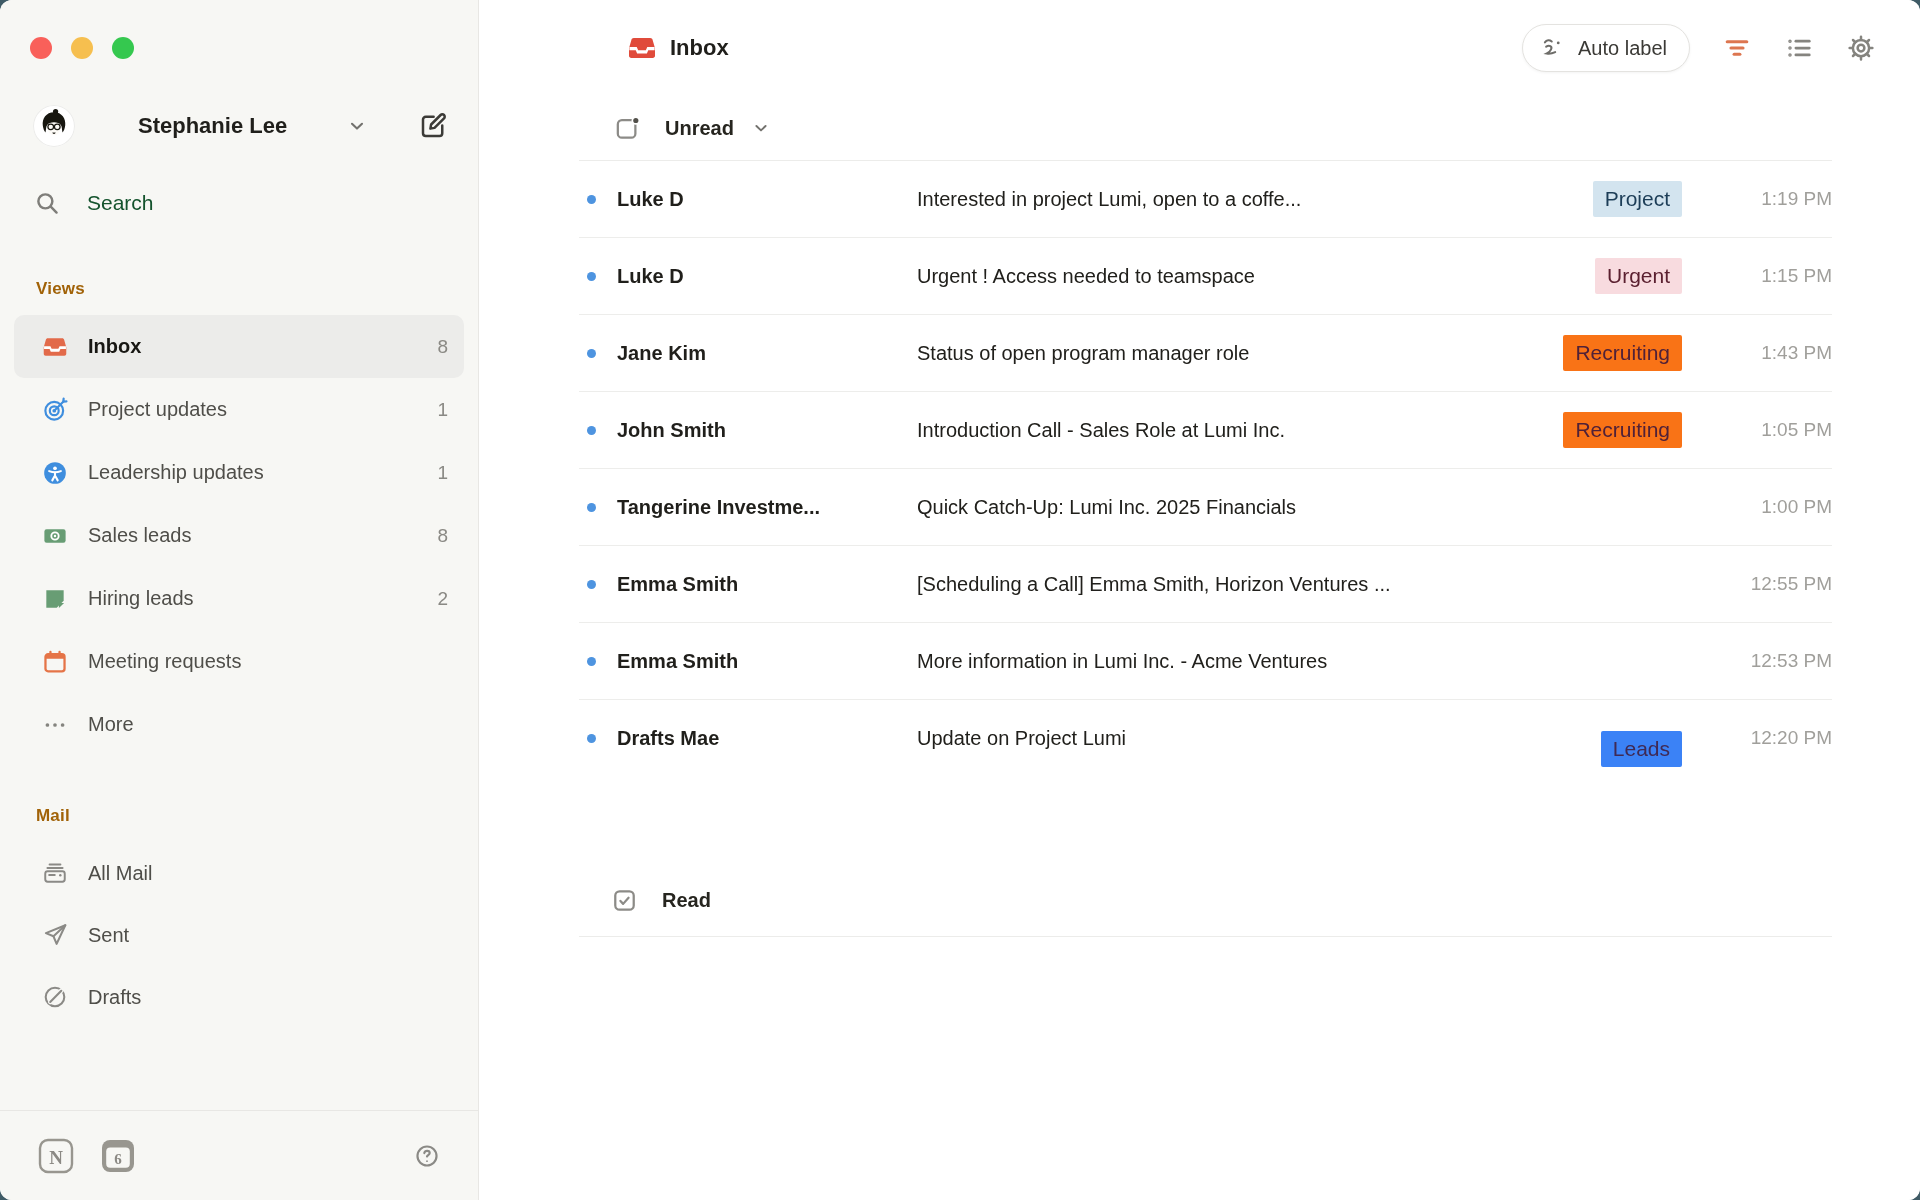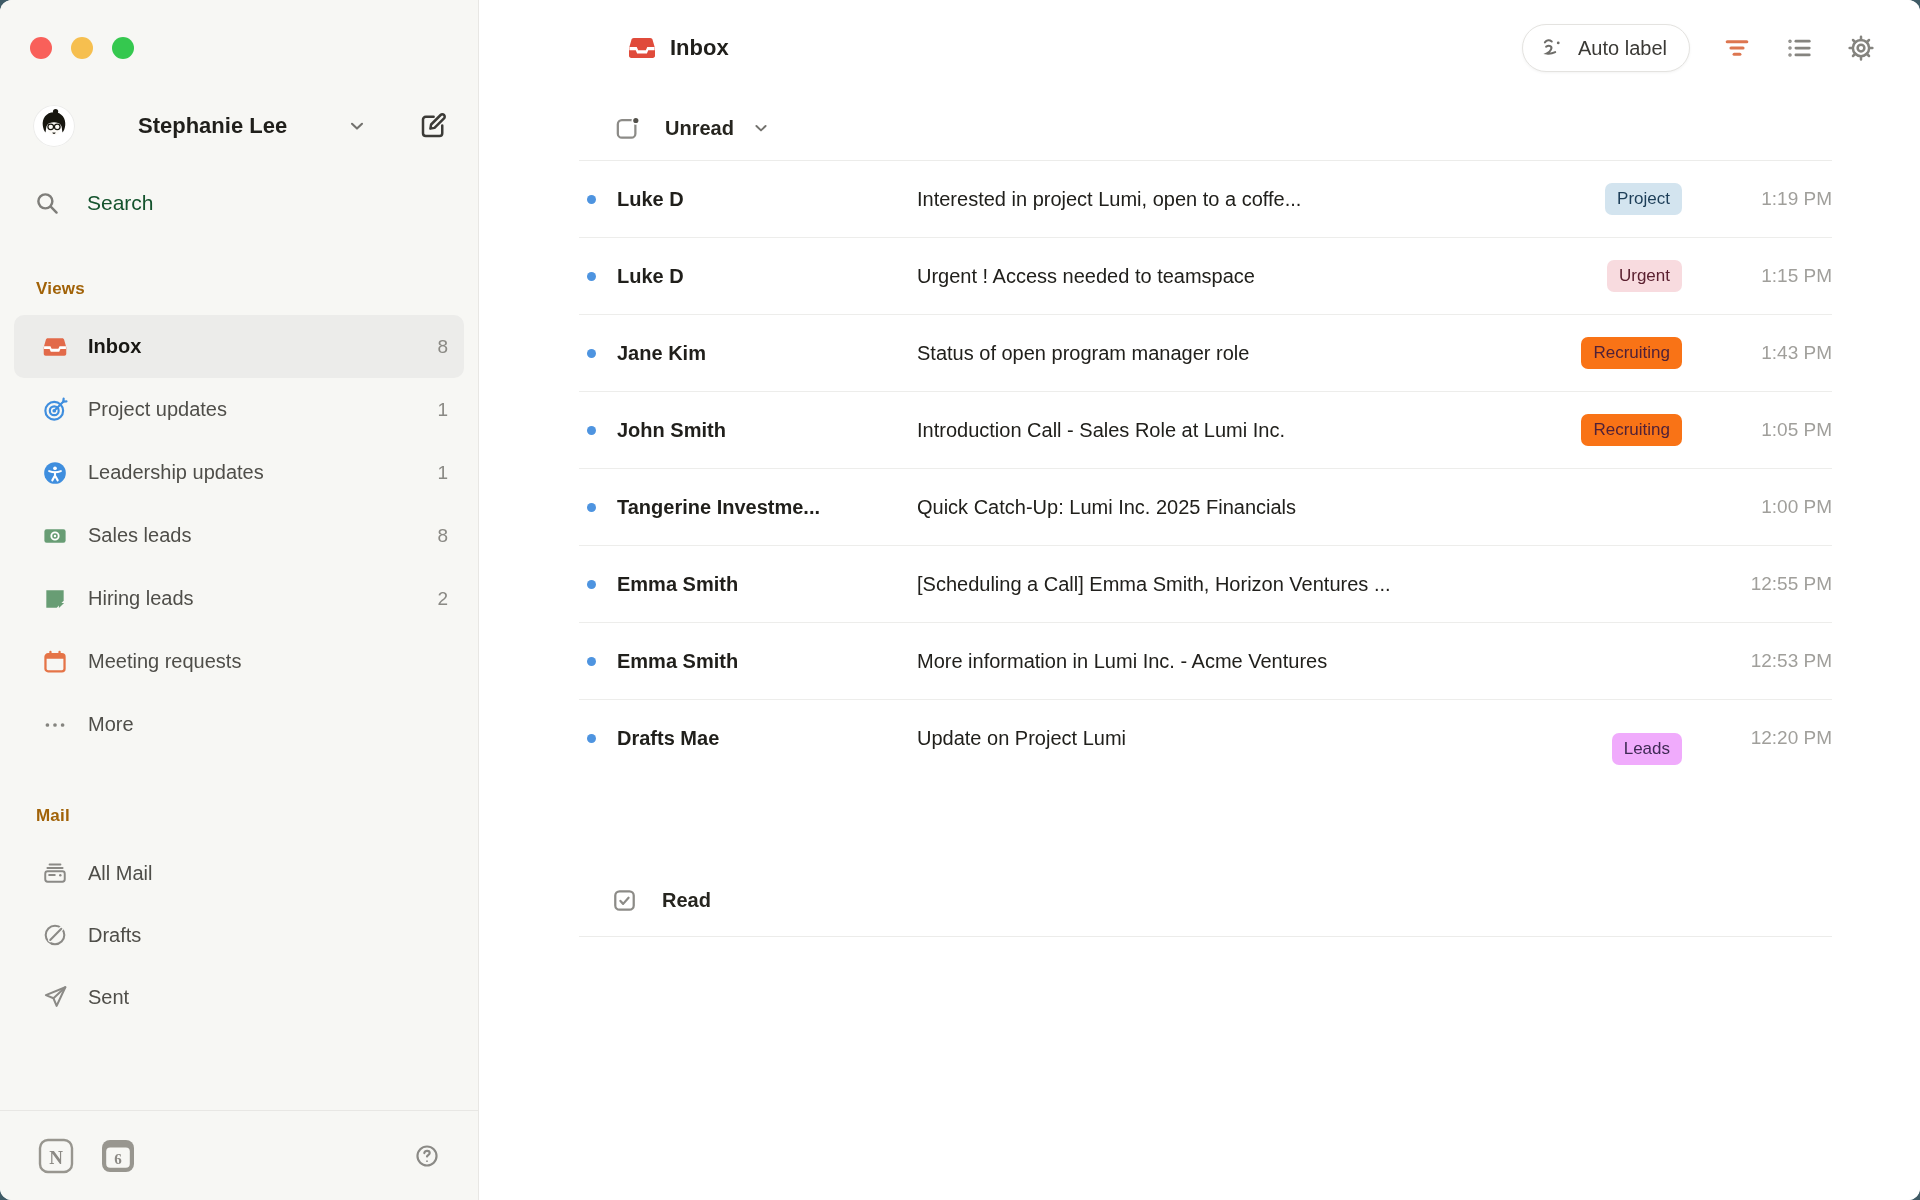--- a/index.html
+++ b/index.html
@@ -68,25 +68,25 @@
   .section-row .sec-chevron{width:22px;height:22px;margin-left:16px;}
   .section-row .sec-chevron svg{width:22px;height:22px;display:block;}
   .section-row.read{margin-top:88px;height:72px;padding-left:32px;}
   .divider{height:1px;background:#ececea;}
 
   .email-row{display:flex;align-items:center;height:76px;border-bottom:1px solid #ededeb;cursor:pointer;}
   .email-row:last-child{border-bottom:none;}
   .unread-dot{width:9px;height:9px;border-radius:50%;background:#4e94e0;margin:0 21px 0 8px;flex:none;}
   .sender{width:300px;min-width:300px;font-size:20px;font-weight:700;color:#201f1b;white-space:nowrap;overflow:hidden;}
   .subject{flex:1;font-size:20px;color:#21201c;white-space:nowrap;overflow:hidden;text-overflow:ellipsis;padding-right:24px;min-width:0;}
-  .badge{flex:none;font-size:17px;font-weight:500;padding:6px 12px;border-radius:7px;white-space:nowrap;}
+  .badge{flex:none;font-size:21px;font-weight:500;padding:6px 12px;border-radius:2px;white-space:nowrap;}
   .badge-blue{background:#d3e4ef;color:#1c3d57;}
   .badge-red{background:#f8dbdf;color:#5b2030;}
   .badge-pink{background:#f97316;color:#502138;}
-  .badge-purple{background:#f0abfc;color:#3f2a55;margin-top:21px;}
+  .badge-purple{background:#3b82f6;color:#3f2a55;margin-top:21px;}
   .time{width:150px;min-width:150px;text-align:right;font-size:19px;color:#a09f9b;}
 </style>
 </head>
 <body>
 
 <div class="stage">
   <div class="window">
 
     <aside class="sidebar">
       <div class="traffic">
@@ -223,36 +223,36 @@
                 <path d="M5 7.4h14"></path>
                 <rect x="3" y="10.4" width="18" height="9.6" rx="2.2"></rect>
                 <path d="M6.6 13.8h5.2"></path>
                 <circle cx="16.9" cy="14" r="1.15" fill="#8b8a86" stroke="none"></circle>
               </svg>
             </span>
             <span class="nav-label">All Mail</span>
           </div>
           <div class="nav-item">
             <span class="n-icon">
+              <svg viewBox="0 0 24 24" fill="none" stroke="#8b8a86" stroke-width="1.9" stroke-linejoin="round" stroke-linecap="round">
+                <path d="M21.5 3 3.6 10.3l7 2.9 2.9 7z"></path>
+                <path d="M21.5 3 10.6 13.2"></path>
+              </svg>
+            </span>
+            <span class="nav-label">Sent</span>
+          </div>
+          <div class="nav-item">
+            <span class="n-icon">
               <svg viewBox="0 0 24 24" fill="none" stroke-linecap="round">
                 <circle cx="12" cy="12" r="8.6" stroke="#8b8a86" stroke-width="1.9"></circle>
                 <path d="M7.6 16.6 17.8 6.2" stroke="#f7f7f4" stroke-width="4.2"></path>
                 <path d="M7.6 16.6 17.8 6.2" stroke="#8b8a86" stroke-width="1.9"></path>
               </svg>
             </span>
             <span class="nav-label">Drafts</span>
-          </div>
-          <div class="nav-item">
-            <span class="n-icon">
-              <svg viewBox="0 0 24 24" fill="none" stroke="#8b8a86" stroke-width="1.9" stroke-linejoin="round" stroke-linecap="round">
-                <path d="M21.5 3 3.6 10.3l7 2.9 2.9 7z"></path>
-                <path d="M21.5 3 10.6 13.2"></path>
-              </svg>
-            </span>
-            <span class="nav-label">Sent</span>
           </div>
         </nav>
 
       <div class="sidebar-footer">
         <span class="foot-badge">
             <svg viewBox="0 0 36 36">
               <rect x="2" y="2" width="32" height="32" rx="8" fill="none" stroke="#98968f" stroke-width="2.4"></rect>
               <text x="18" y="25.5" text-anchor="middle" font-family="Liberation Serif, DejaVu Serif, serif" font-size="19" font-weight="bold" fill="#8b8984">N</text>
             </svg>
           </span>

